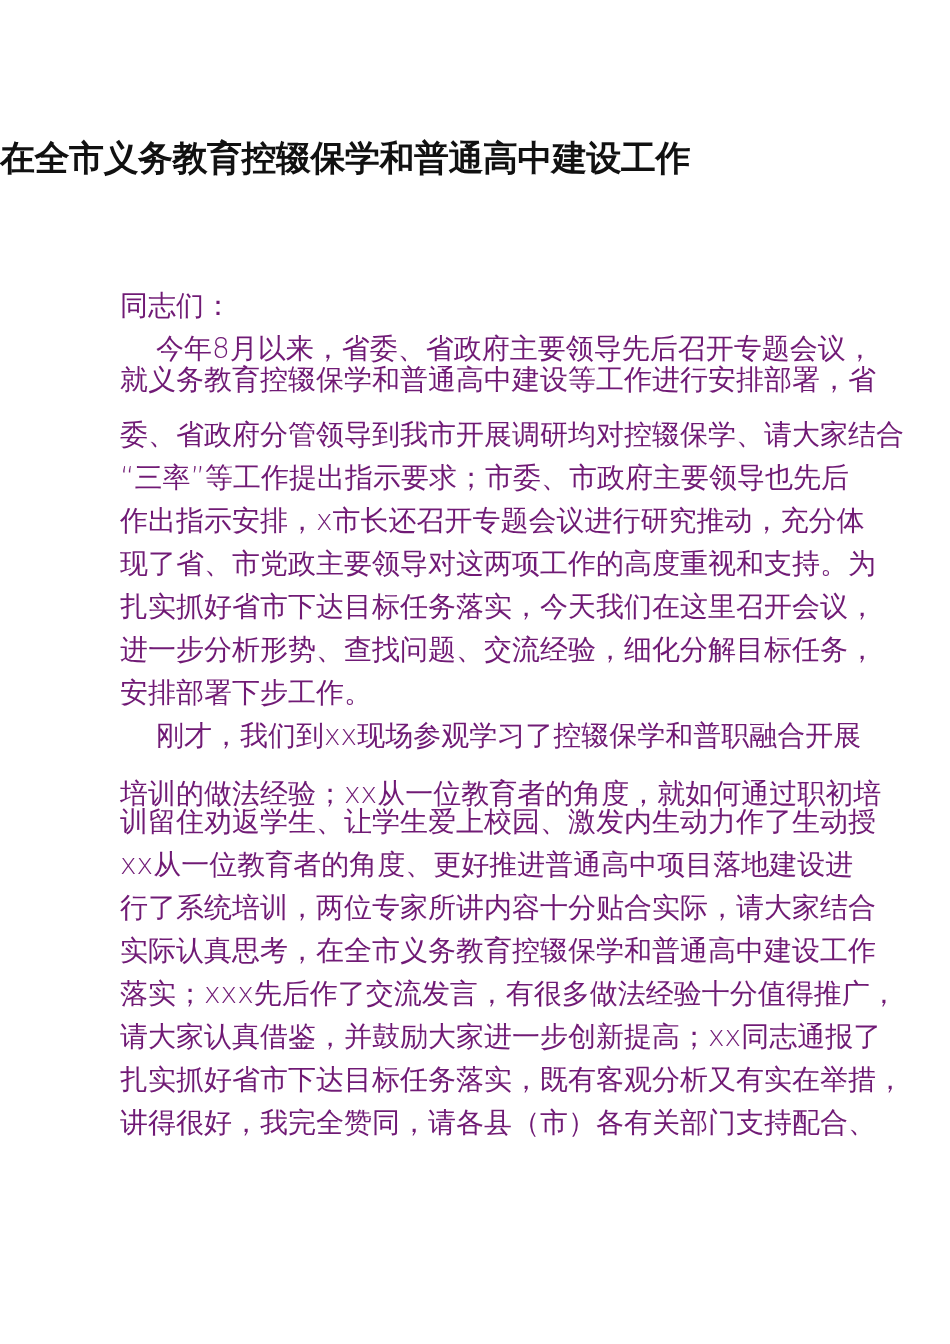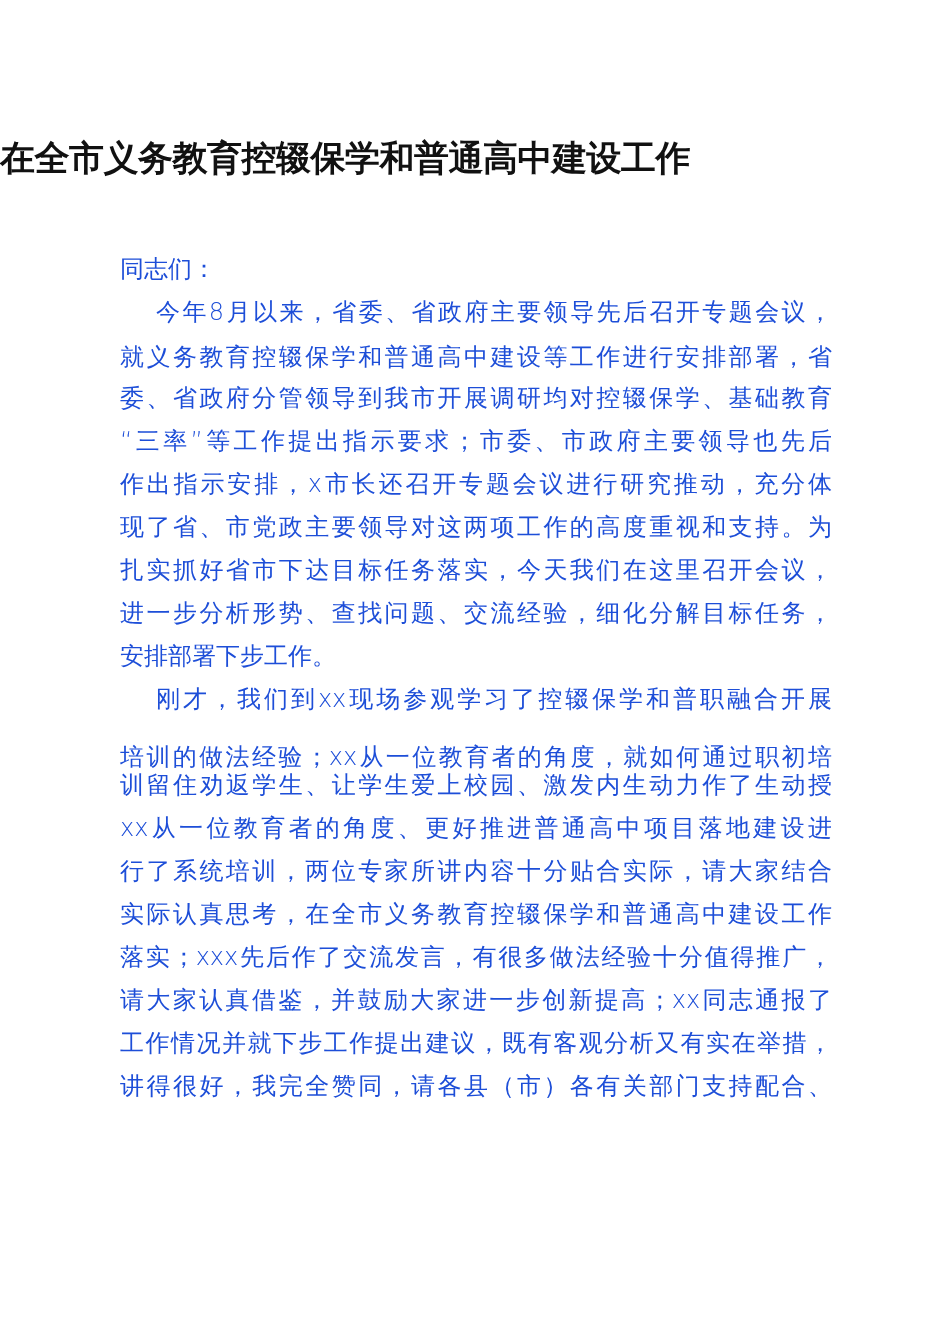--- a/index.html
+++ b/index.html
@@ -7,52 +7,53 @@
   .page { position: absolute; left: 0; top: 0; width: 950px; height: 1344px; background: #fff; }
   .title-line {
     position: absolute; left: 0; width: 950px; 
     font-family: "DejaVu Serif", "Liberation Serif", serif;
     font-weight: bold; font-size: 35px; color: #111; line-height: 46px;
     letter-spacing: -0.5px;
   }
   .line {
     position: absolute; left: 120px; width: 712px; height: 43px;
     font-family: "DejaVu Sans", "Liberation Sans", sans-serif;
-    font-size: 24px; line-height: 43px; color: #1d4ed8;
+    font-size: 28px; line-height: 43px; color: #701a75;
     white-space: nowrap; text-align: justify; text-align-last: justify;
     font-weight: 300;
+    margin-top: 36px;
   }
   .line.short { text-align-last: left; }
   .line.indent { left: 156px; width: 676px; }
 </style>
 </head>
 <body>
 
 <div class="page">
   <div class="title-line" style="top:135px">在全市义务教育控辍保学和普通高中建设工作</div>
 
   <div class="line short" style="top:248px">同志们：</div>
 
   <div>
     <div class="line indent" style="top:291px">今年8月以来，省委、省政府主要领导先后召开专题会议，</div>
-    <div class="line" style="top:336px">就义务教育控辍保学和普通高中建设等工作进行安排部署，省</div>
-    <div class="line" style="top:377px">委、省政府分管领导到我市开展调研均对控辍保学、基础教育</div>
+    <div class="line" style="top:322px">就义务教育控辍保学和普通高中建设等工作进行安排部署，省</div>
+    <div class="line" style="top:377px">委、省政府分管领导到我市开展调研均对控辍保学、请大家结合</div>
     <div class="line" style="top:420px">“三率”等工作提出指示要求；市委、市政府主要领导也先后</div>
     <div class="line" style="top:463px">作出指示安排，x市长还召开专题会议进行研究推动，充分体</div>
     <div class="line" style="top:506px">现了省、市党政主要领导对这两项工作的高度重视和支持。为</div>
     <div class="line" style="top:549px">扎实抓好省市下达目标任务落实，今天我们在这里召开会议，</div>
     <div class="line" style="top:592px">进一步分析形势、查找问题、交流经验，细化分解目标任务，</div>
     <div class="line short" style="top:635px">安排部署下步工作。</div>
   </div>
 
   <div>
     <div class="line indent" style="top:678px">刚才，我们到xx现场参观学习了控辍保学和普职融合开展</div>
     <div class="line" style="top:736px">培训的做法经验；xx从一位教育者的角度，就如何通过职初培</div>
     <div class="line" style="top:764px">训留住劝返学生、让学生爱上校园、激发内生动力作了生动授</div>
     <div class="line" style="top:807px">xx从一位教育者的角度、更好推进普通高中项目落地建设进</div>
     <div class="line" style="top:850px">行了系统培训，两位专家所讲内容十分贴合实际，请大家结合</div>
     <div class="line" style="top:893px">实际认真思考，在全市义务教育控辍保学和普通高中建设工作</div>
     <div class="line" style="top:936px">落实；xxx先后作了交流发言，有很多做法经验十分值得推广，</div>
     <div class="line" style="top:979px">请大家认真借鉴，并鼓励大家进一步创新提高；xx同志通报了</div>
-    <div class="line" style="top:1022px">工作情况并就下步工作提出建议，既有客观分析又有实在举措，</div>
+    <div class="line" style="top:1022px">扎实抓好省市下达目标任务落实，既有客观分析又有实在举措，</div>
     <div class="line" style="top:1065px">讲得很好，我完全赞同，请各县（市）各有关部门支持配合、</div>
   </div>
 </div>
 
 </body></html>

